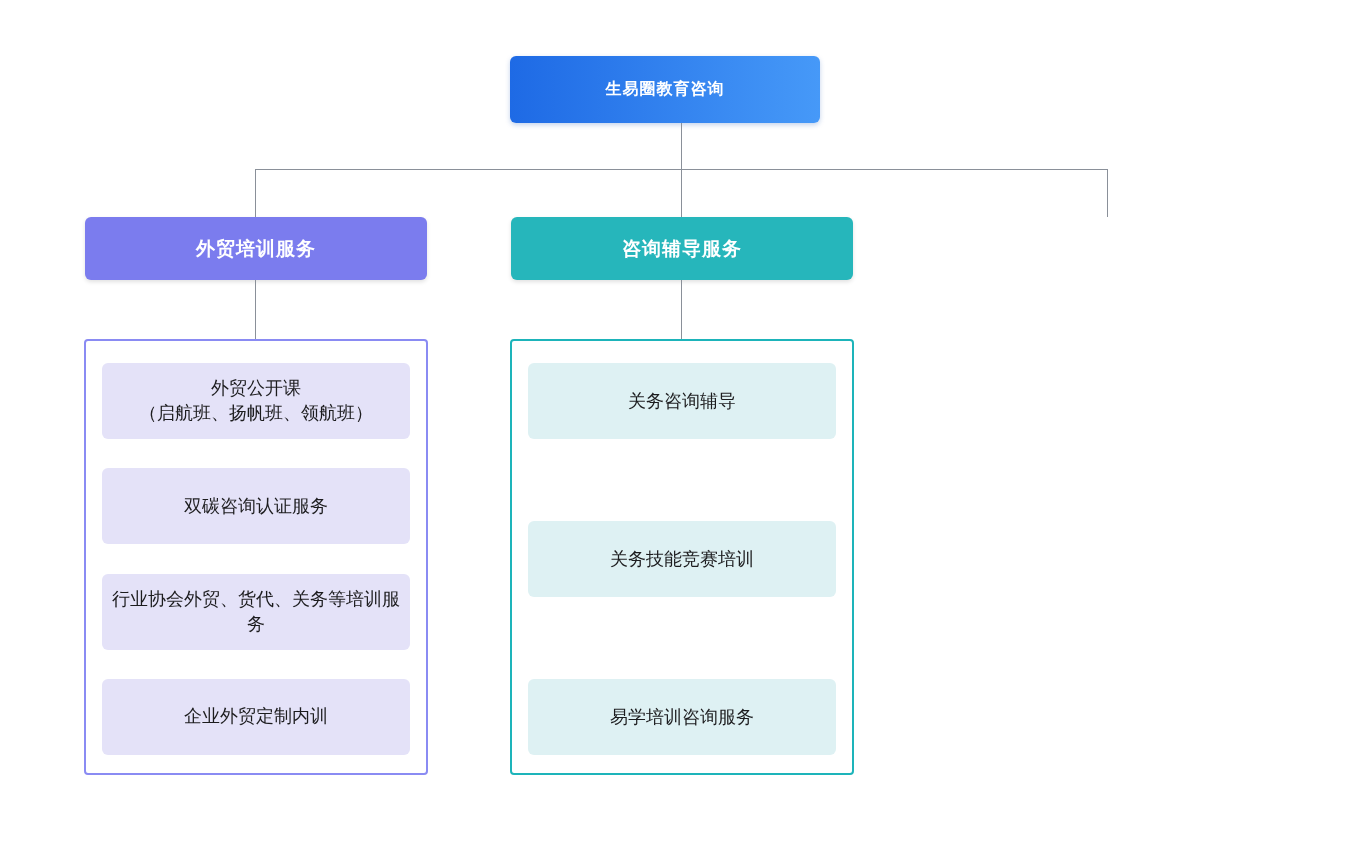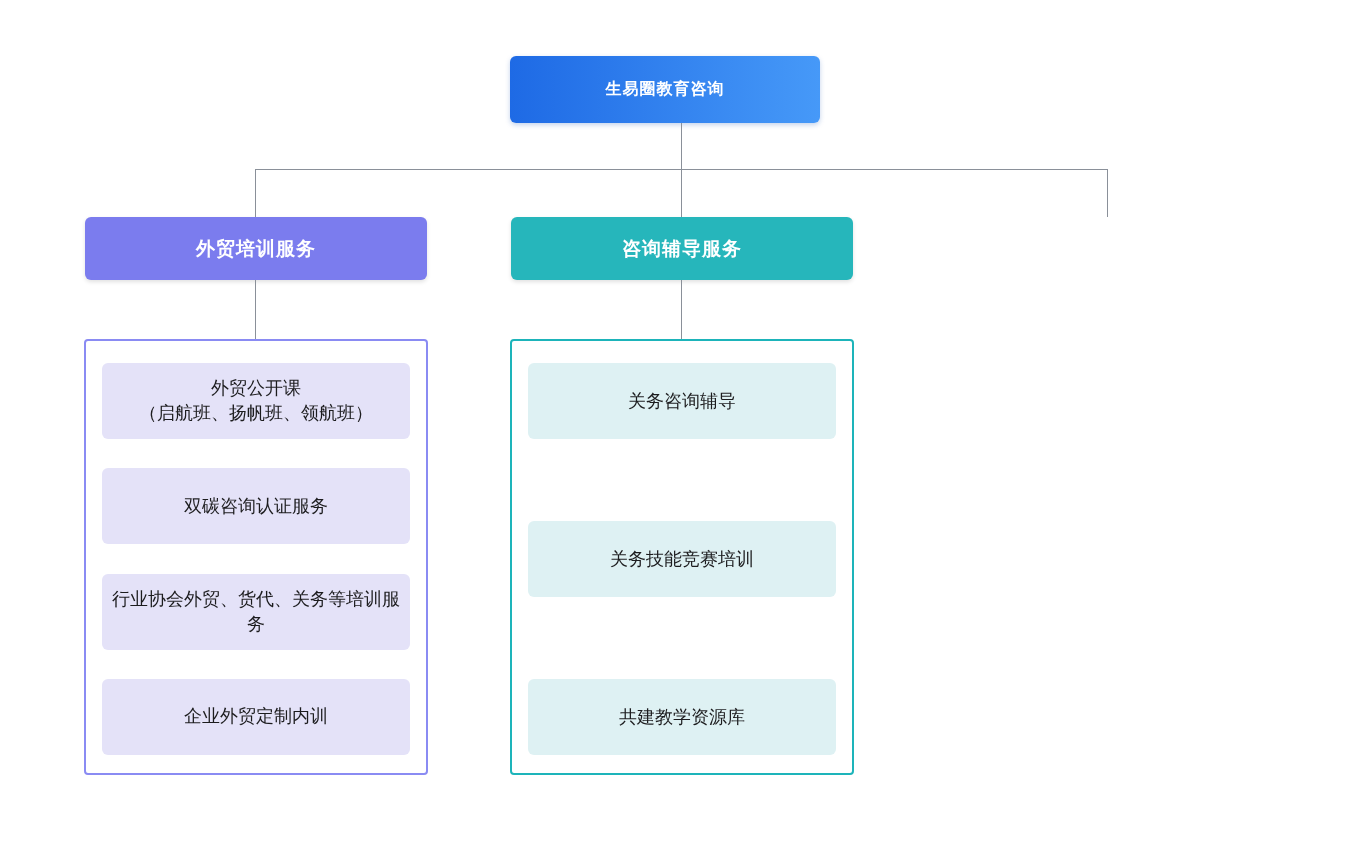--- a/index.html
+++ b/index.html
@@ -126,18 +126,18 @@
       <div class="item-card">企业外贸定制内训</div>
     </div>
   </div>
 
   <div class="branch branch-2" style="--accent: #26b6bb; --border: #1db4ba; --item-bg: #def1f3;">
     <div class="branch-header">咨询辅导服务</div>
     <div class="branch-line"></div>
     <div class="items-panel">
       <div class="item-card">关务咨询辅导</div>
       <div class="item-card">关务技能竞赛培训</div>
-      <div class="item-card">共建教学资源库</div>
+      <div class="item-card">易学培训咨询服务</div>
     </div>
   </div>
 
 
 </div>
 
 </body></html>

